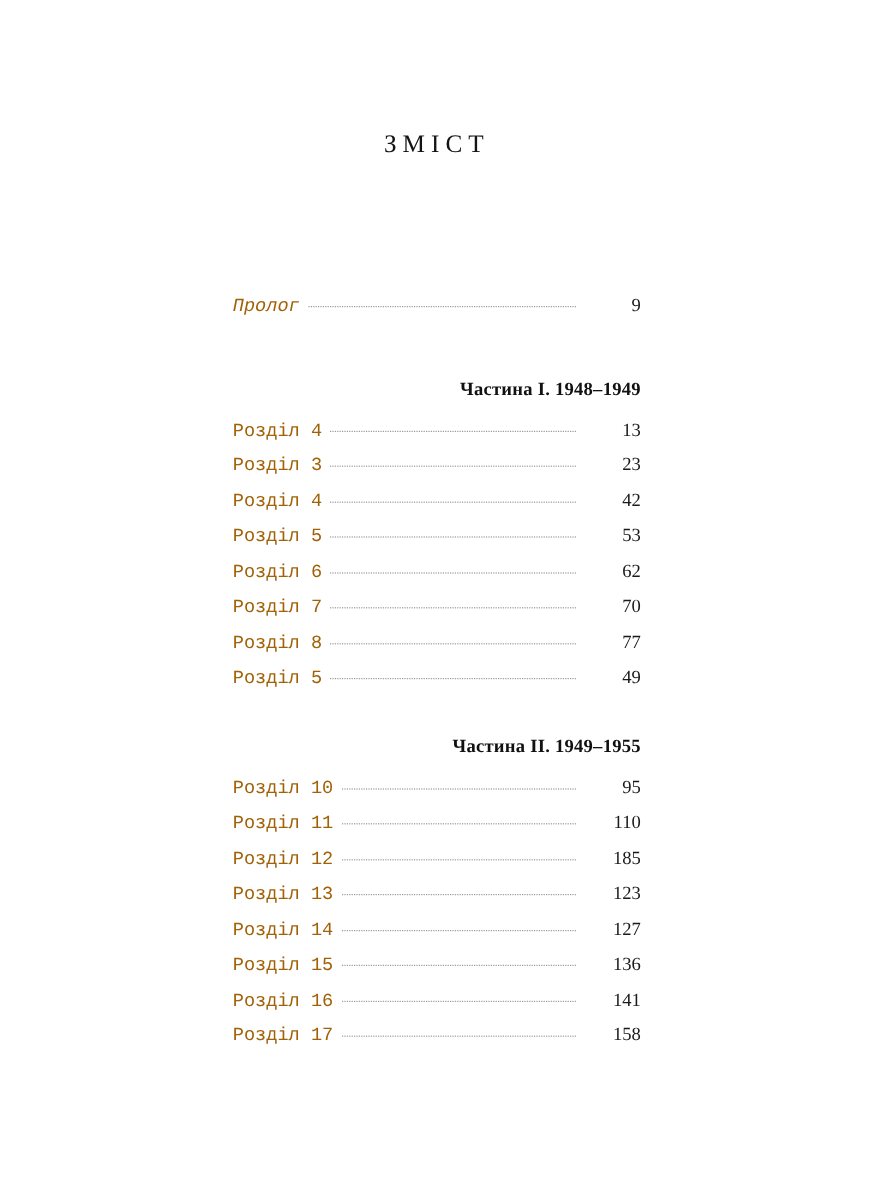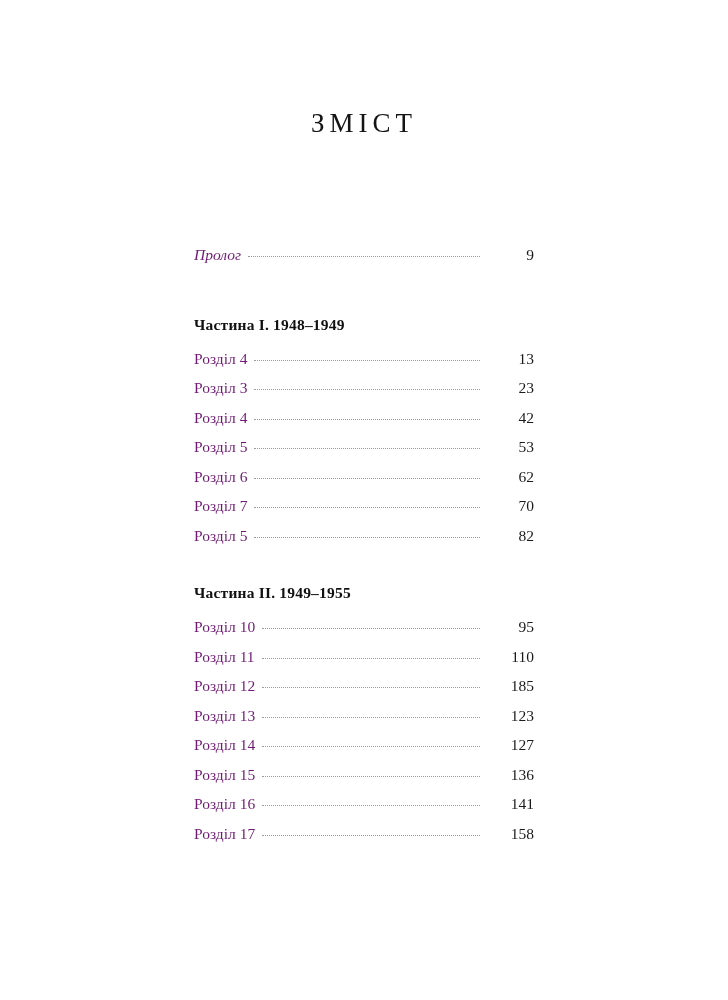--- a/index.html
+++ b/index.html
@@ -22,21 +22,21 @@
     box-sizing: border-box;
     position: relative;
   }
 
   .toc-title {
     position: absolute;
     top: 108px;
     left: 0;
     width: 728px;
     text-align: center;
-    font-size: 27px;
+    font-size: 21px;
     letter-spacing: 5px;
     font-family: "Liberation Serif", serif;
     color: #141414;
   }
 
   .toc-body {
     position: absolute;
     top: 246px;
     left: 194px;
     width: 340px;
@@ -44,22 +44,23 @@
 
   .entry {
     display: flex;
     align-items: baseline;
     height: 29.5px;
   }
 
   .entry .label {
     white-space: nowrap;
     font-size: 15.5px;
-    color: #701a75;
+    color: #a16207;
     padding-right: 7px;
+    font-family: Liberation Mono, monospace;
   }
 
   .entry.prologue .label {
     font-style: italic;
   }
 
   .entry .leader {
     flex: 1 1 auto;
     position: relative;
     top: -3px;
@@ -70,21 +71,21 @@
 
   .entry .page-num {
     width: 46px;
     text-align: right;
     font-size: 15.5px;
     color: #1a1a1a;
     padding-left: 8px;
   }
 
   .part-heading {
-    text-align: left;
+    text-align: right;
     font-weight: bold;
     font-size: 15.5px;
     color: #111111;
     letter-spacing: 0.2px;
   }
 
   .gap-before-part {
     height: 28px;
   }
   .gap-after-part {
@@ -139,23 +140,28 @@
       <span class="label">Розділ 6</span>
       <span class="leader"></span>
       <span class="page-num">62</span>
     </div>
     <div class="entry">
       <span class="label">Розділ 7</span>
       <span class="leader"></span>
       <span class="page-num">70</span>
     </div>
     <div class="entry">
+      <span class="label">Розділ 8</span>
+      <span class="leader"></span>
+      <span class="page-num">77</span>
+    </div>
+    <div class="entry">
       <span class="label">Розділ 5</span>
       <span class="leader"></span>
-      <span class="page-num">82</span>
+      <span class="page-num">49</span>
     </div>
 
     <div class="gap-before-part"></div>
 
     <div class="part-heading">Частина II. 1949–1955</div>
     <div class="gap-after-part"></div>
 
     <div class="entry">
       <span class="label">Розділ 10</span>
       <span class="leader"></span>

